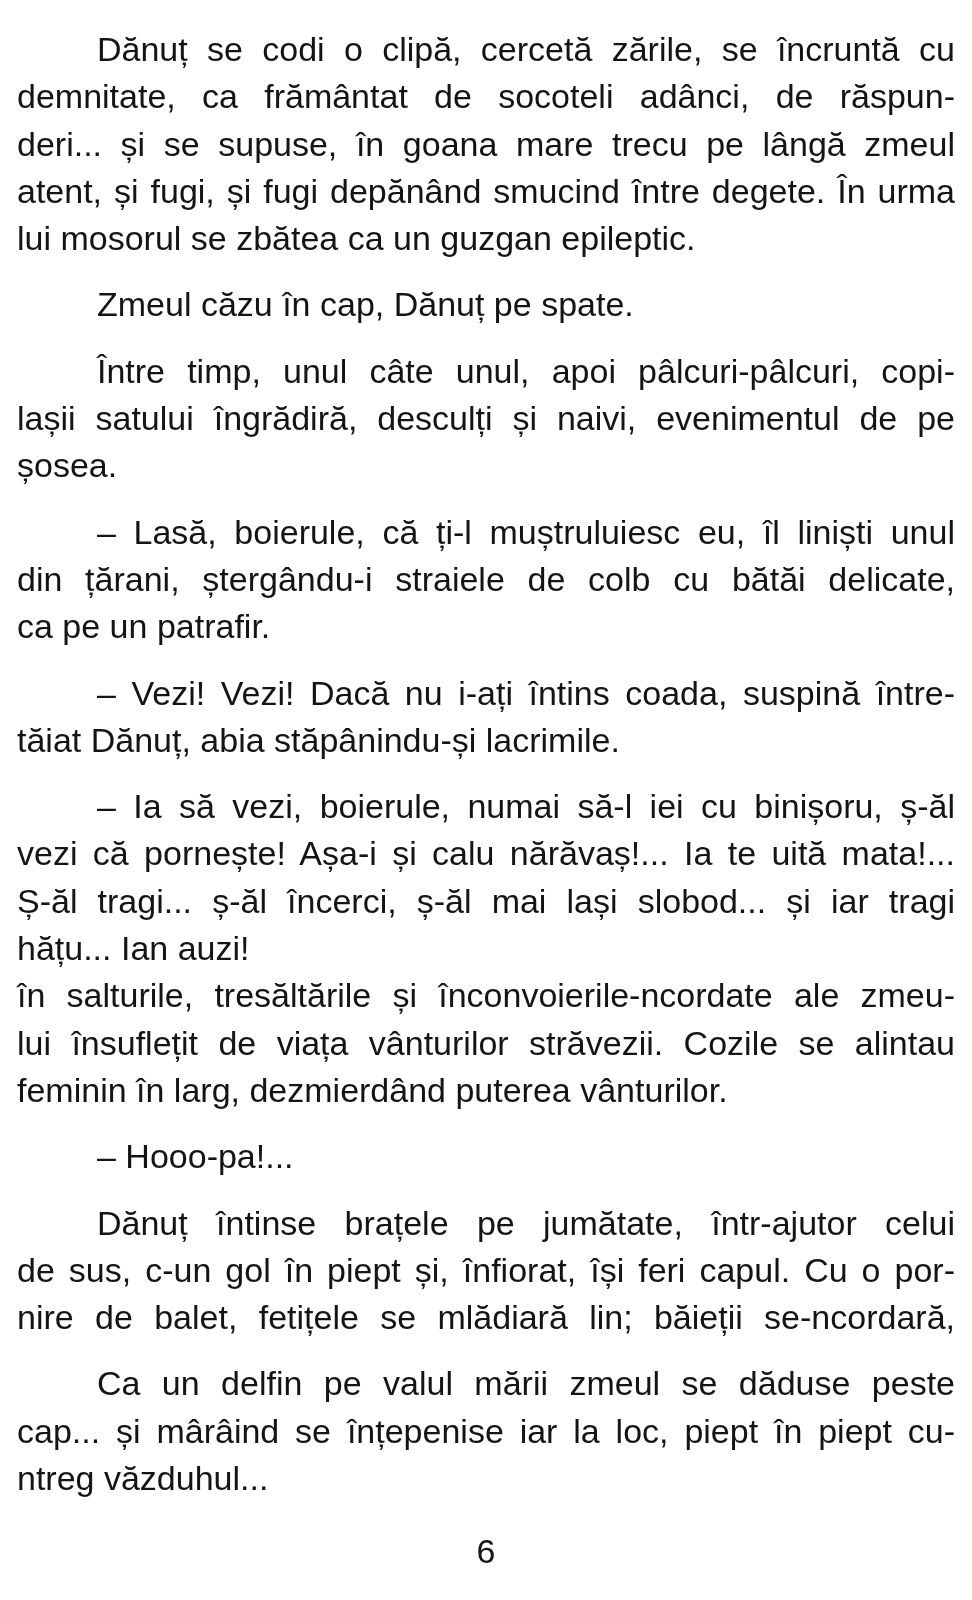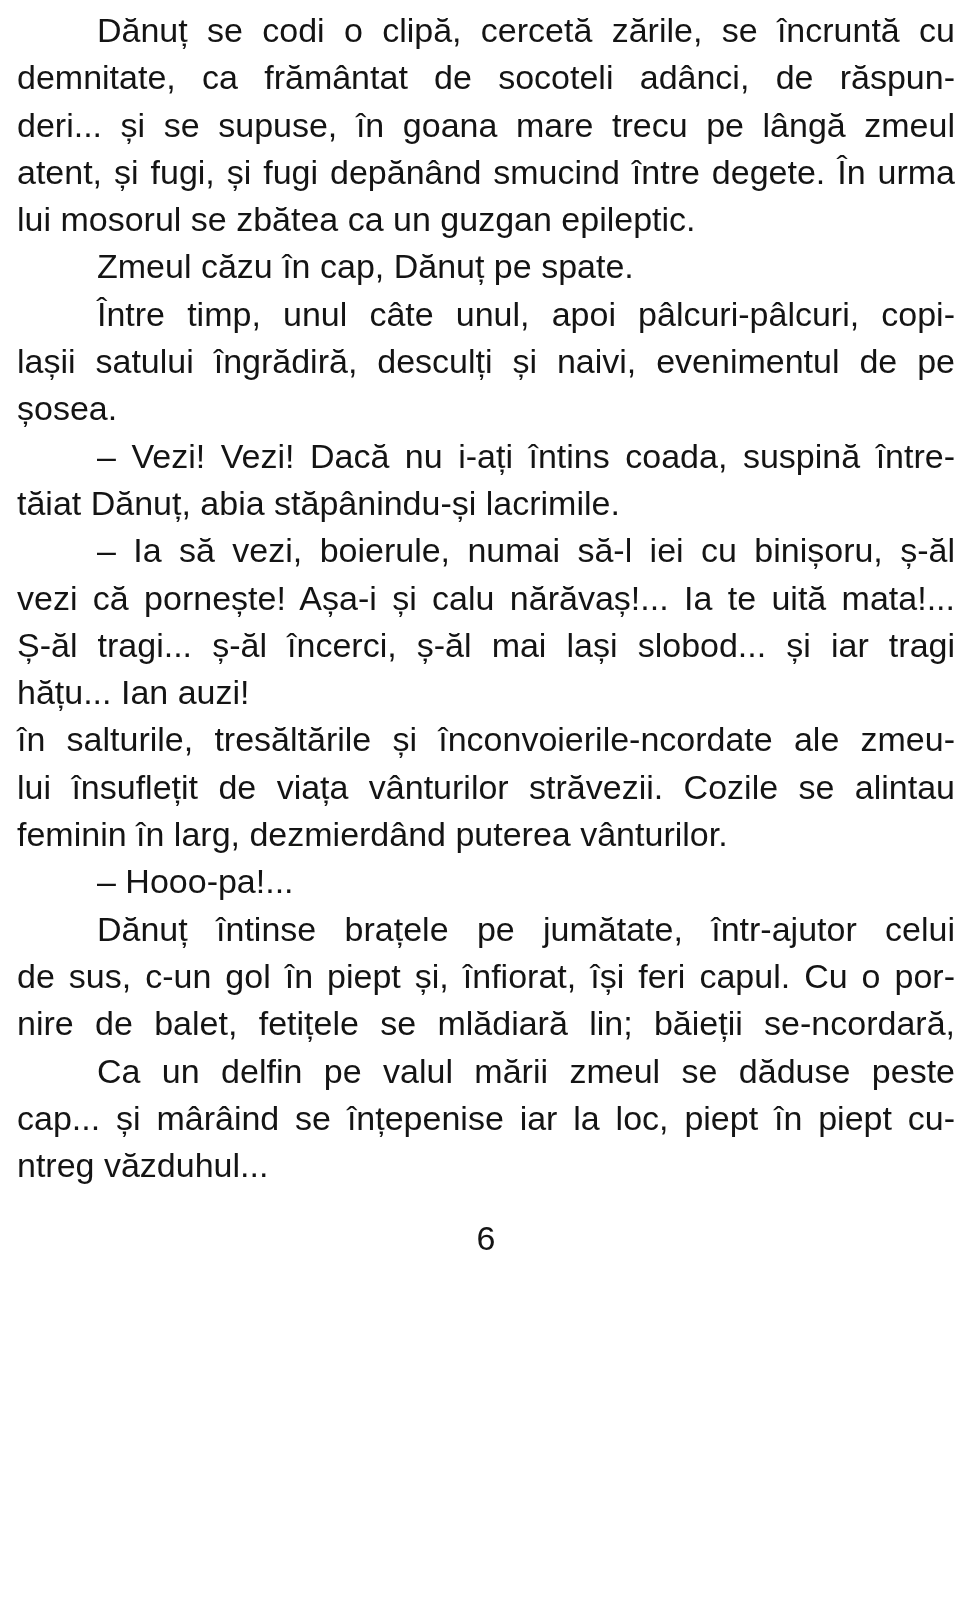--- a/index.html
+++ b/index.html
@@ -27,20 +27,21 @@
     text-align: justify;
     text-align-last: justify;
     white-space: nowrap;
   }
   .line.last {
     text-align: left;
     text-align-last: left;
   }
   .line.first {
     text-indent: 80px;
+    margin-top: 19px;
   }
   .page-number {
     margin-top: 26px;
     text-align: center;
     text-align-last: center;
   }
 </style>
 </head>
 <body>
 
@@ -58,20 +59,25 @@
   <div class="para">
     <div class="line first last">Zmeul căzu în cap, Dănuț pe spate.</div>
   </div>
 
   <div class="para">
     <div class="line first">Între timp, unul câte unul, apoi pâlcuri-pâlcuri, copi-</div>
     <div class="line">lașii satului îngrădiră, desculți și naivi, evenimentul de pe</div>
     <div class="line last">șosea.</div>
   </div>
 
+  <div class="para">
+    <div class="line first">– Lasă, boierule, că ți-l muștruluiesc eu, îl liniști unul</div>
+    <div class="line">din țărani, ștergându-i straiele de colb cu bătăi delicate,</div>
+    <div class="line last">ca pe un patrafir.</div>
+  </div>
 
   <div class="para">
     <div class="line first">– Vezi! Vezi! Dacă nu i-ați întins coada, suspină între-</div>
     <div class="line last">tăiat Dănuț, abia stăpânindu-și lacrimile.</div>
   </div>
 
   <div class="para">
     <div class="line first">– Ia să vezi, boierule, numai să-l iei cu binișoru, ș-ăl</div>
     <div class="line">vezi că pornește! Așa-i și calu nărăvaș!... Ia te uită mata!...</div>
     <div class="line">Ș-ăl tragi... ș-ăl încerci, ș-ăl mai lași slobod... și iar tragi</div>

